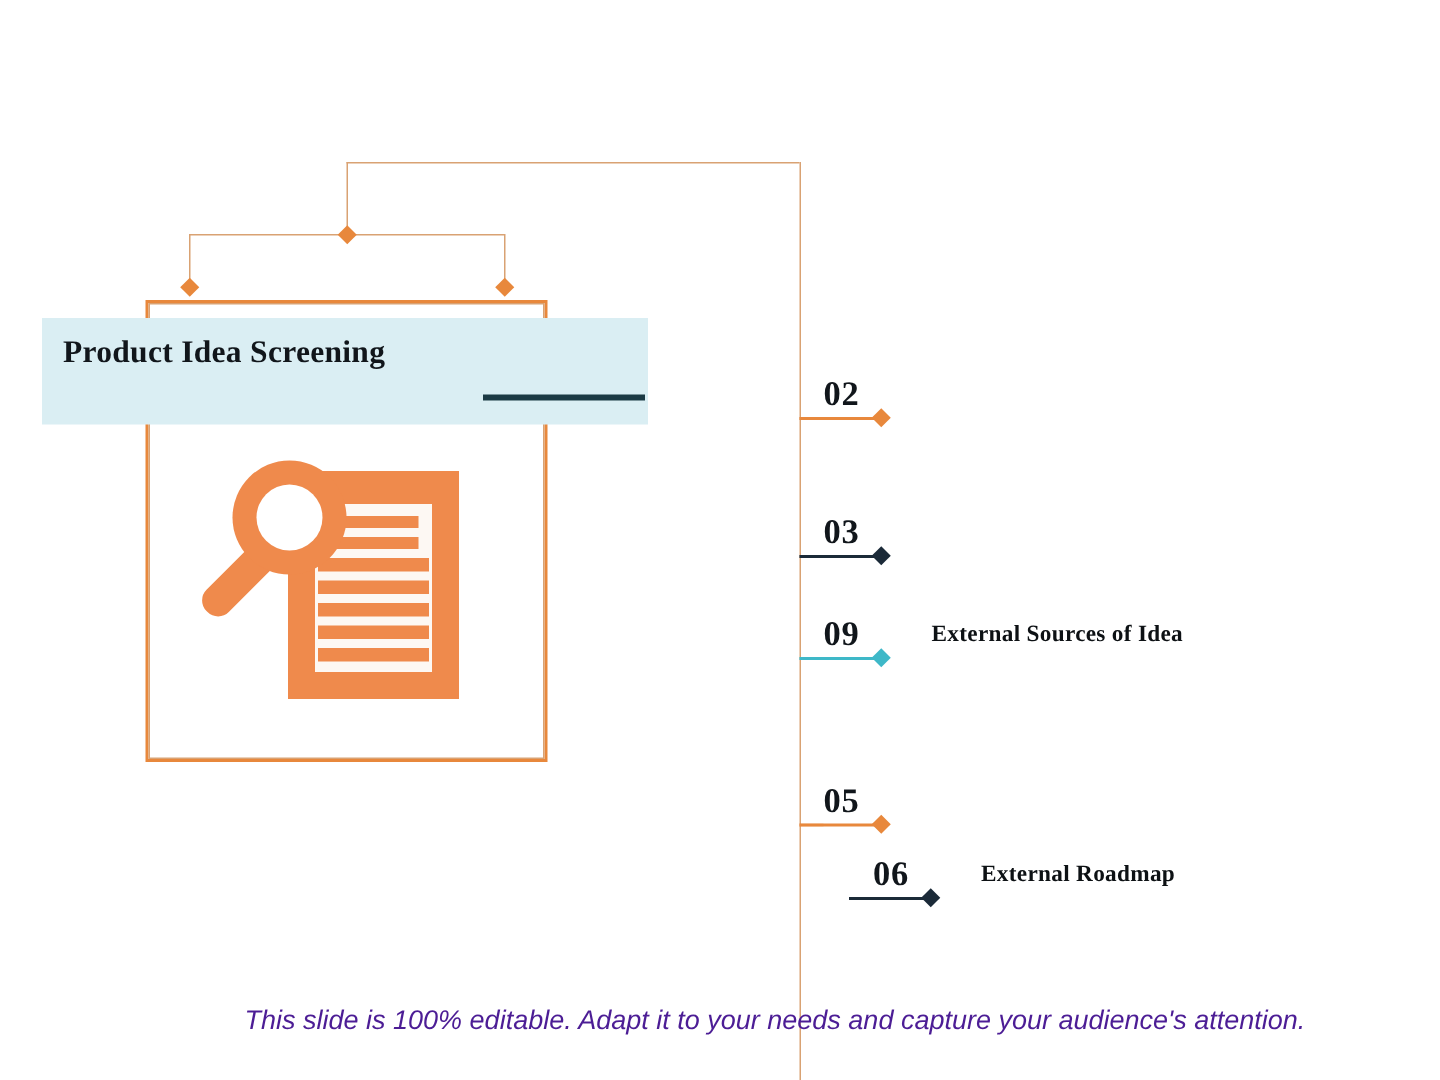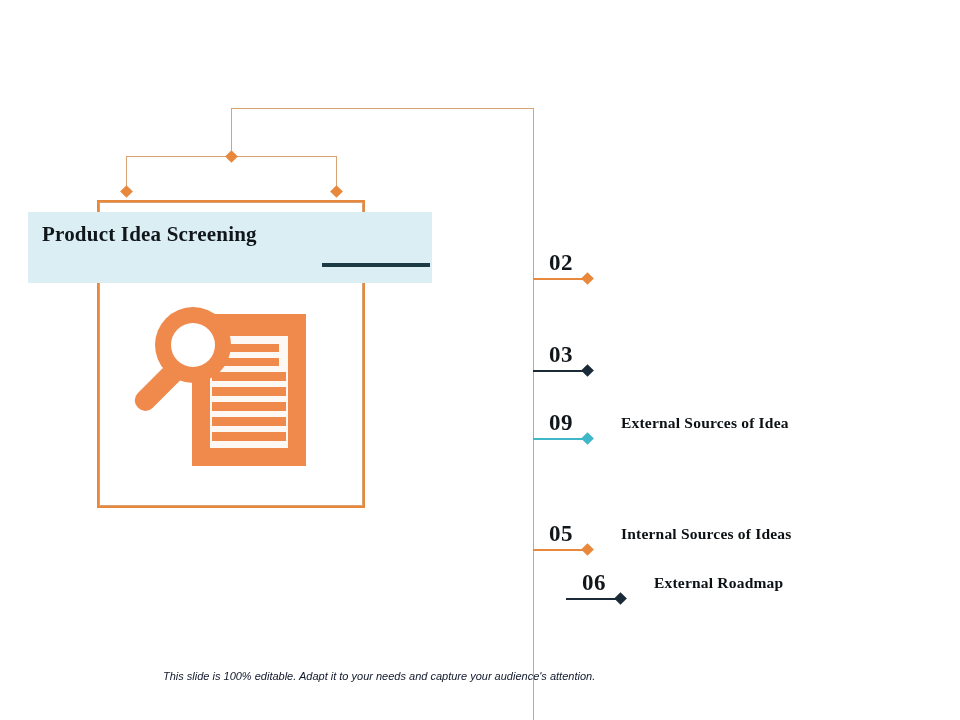--- a/index.html
+++ b/index.html
@@ -155,22 +155,22 @@
     white-space: nowrap;
   }
 
   
   .caption {
     position: absolute;
     left: 163px; top: 670px;
     width: 700px;
     font-family: "Liberation Sans", sans-serif;
     font-style: italic;
-    font-size: 11px;
-    color: #0f172a;
+    font-size: 18px;
+    color: #4c1d95;
     white-space: nowrap;
   }
 </style>
 </head>
 <body>
 
 <div class="slide">
 
   <div class="conn conn-h-top"></div>
   <div class="conn conn-v-right"></div>
@@ -230,21 +230,20 @@
         <span class="rule" style="background: rgb(62, 184, 200);"></span>
         <span class="tip" style="background: rgb(62, 184, 200);"></span>
         <span class="num">09</span>
         <span class="label">External Sources of Idea</span>
       </div>
       <div class="item" style="top: 490px; margin-top: 31px;">
         <span class="rule-fade" style="background: rgb(232, 136, 60);"></span>
         <span class="rule" style="background: rgb(232, 136, 60);"></span>
         <span class="tip" style="background: rgb(232, 136, 60);"></span>
         <span class="num">05</span>
-        <span class="label">Internal Sources of Ideas</span>
       </div>
       <div class="item" style="top: 570px; margin-left: 33px;">
         <span class="rule-fade" style="background: rgb(27, 42, 56);"></span>
         <span class="rule" style="background: rgb(27, 42, 56);"></span>
         <span class="tip" style="background: rgb(27, 42, 56);"></span>
         <span class="num">06</span>
         <span class="label">External Roadmap</span>
       </div>
     </div>
 

